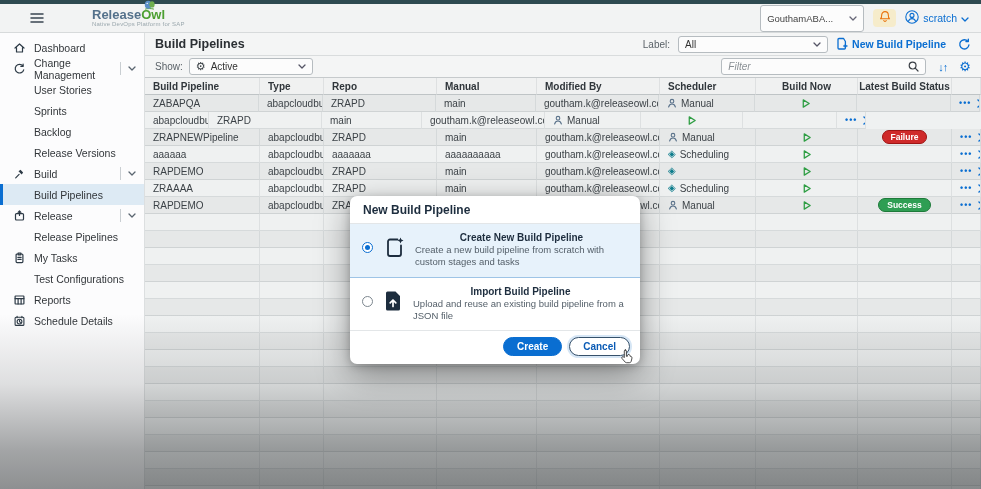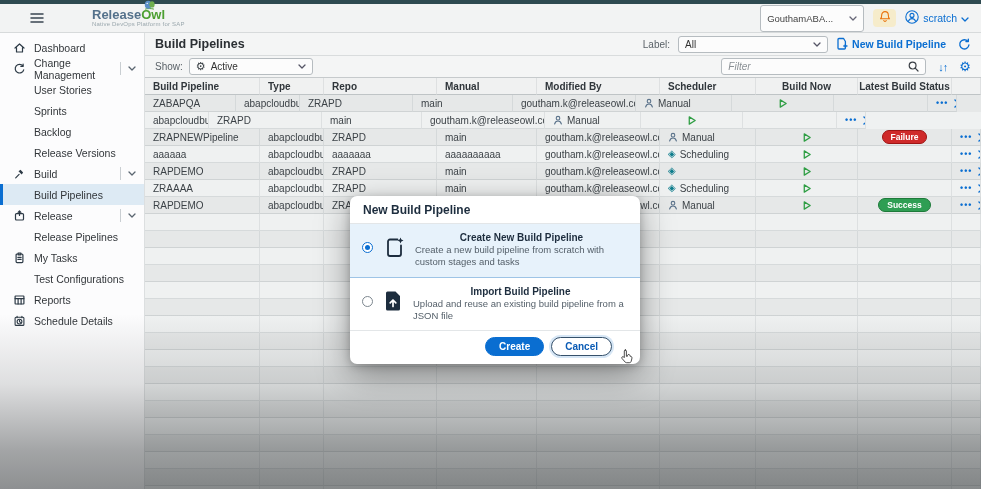--- a/index.html
+++ b/index.html
@@ -88,21 +88,21 @@
   .modal-title { padding:7px 13px 6px; font-size:12px; font-weight:bold; color:#1d2d3e; border-bottom:1px solid #e3e6e8; }
   .opt { display:flex; align-items:flex-start; padding:8px 12px; gap:10px; border-bottom:1px solid #e3e6e8; cursor:pointer; }
   .opt.selected { background:#e7f2fb; border-bottom:1px solid #9ec4e6; }
   .radio { width:11px; height:11px; border-radius:50%; border:1px solid #7d878f; background:#fff; flex:none;
            margin-top:10px; position:relative; cursor:pointer; }
   .opt.selected .radio { border-color:#0a6ed1; }
   .opt.selected .radio::after { content:""; position:absolute; inset:2px; border-radius:50%; background:#0a6ed1; }
   .opt-icon { flex:none; margin-top:4px; display:inline-flex; color:#1d2d3e; }
   .opt-title { font-size:10px; font-weight:bold; color:#1d2d3e; margin-bottom:1px;text-align:center; }
   .opt-desc { font-size:9.5px; color:#55606a; line-height:1.3; }
-  .modal-footer { display:flex; justify-content:flex-end; gap:7px; padding:6px 28px 8px; position:relative; }
+  .modal-footer { display:flex; justify-content:flex-end; gap:7px; padding:6px 10px 8px; position:relative; }
   .btn { height:19px; border-radius:10px; font-size:10px; font-weight:bold; display:flex; align-items:center;
          padding:0 13px; cursor:pointer; font-family:inherit; }
   .btn-create { background:#0a6ed1; color:#fff; border:1px solid #0a6ed1; }
   .btn-cancel { background:#fff; color:#0a5bb5; border:1px solid #36516b; box-shadow:0 0 0 2px #d6e6f5;text-align:center; }
   .cursor { position:absolute; right:7px; bottom:0; line-height:0; z-index:5; }
 
   .vignette { position:absolute; left:0; right:0; bottom:0; height:175px; z-index:60; pointer-events:none;
               background:linear-gradient(to bottom, rgba(40,44,46,0) 0%, rgba(40,44,46,.14) 40%,
                                           rgba(40,44,46,.42) 78%, rgba(40,44,46,.52) 100%); }
 </style>
@@ -332,21 +332,21 @@
           <div class="tcell" style="width: 113px;">Repo</div>
           <div class="tcell" style="width: 100px;">Manual</div>
           <div class="tcell" style="width: 123px;">Modified By</div>
           <div class="tcell" style="width: 96px;">Scheduler</div>
           <div class="tcell center" style="width: 102px;">Build Now</div>
           <div class="tcell center" style="width: 94px;">Latest Build Status</div>
           <div class="tcell" style="width: 29px;"></div>
         </div>
       <div id="tbody">
           <div class="trow odd">
-            <div class="tcell" style="width:91px">ZABAPQA</div>
+            <div class="tcell" style="width:114px">ZABAPQA</div>
             <div class="tcell" style="width:64px">abapcloudbu...</div>
             <div class="tcell" style="width:113px">ZRAPD</div>
             <div class="tcell" style="width:100px">main</div>
             <div class="tcell" style="width:123px">goutham.k@releaseowl.com</div>
             <div class="tcell" style="width:96px">
               <span class="person">
                 <svg width="10" height="10" viewBox="0 0 10 10" fill="none" stroke="currentColor" stroke-width="1.1" stroke-linecap="round" stroke-linejoin="round">
                   <circle cx="5" cy="3.2" r="1.8"></circle>
                   <path d="M1.6 9c.5-2 1.8-3 3.4-3s2.9 1 3.4 3"></path>
                 </svg>

